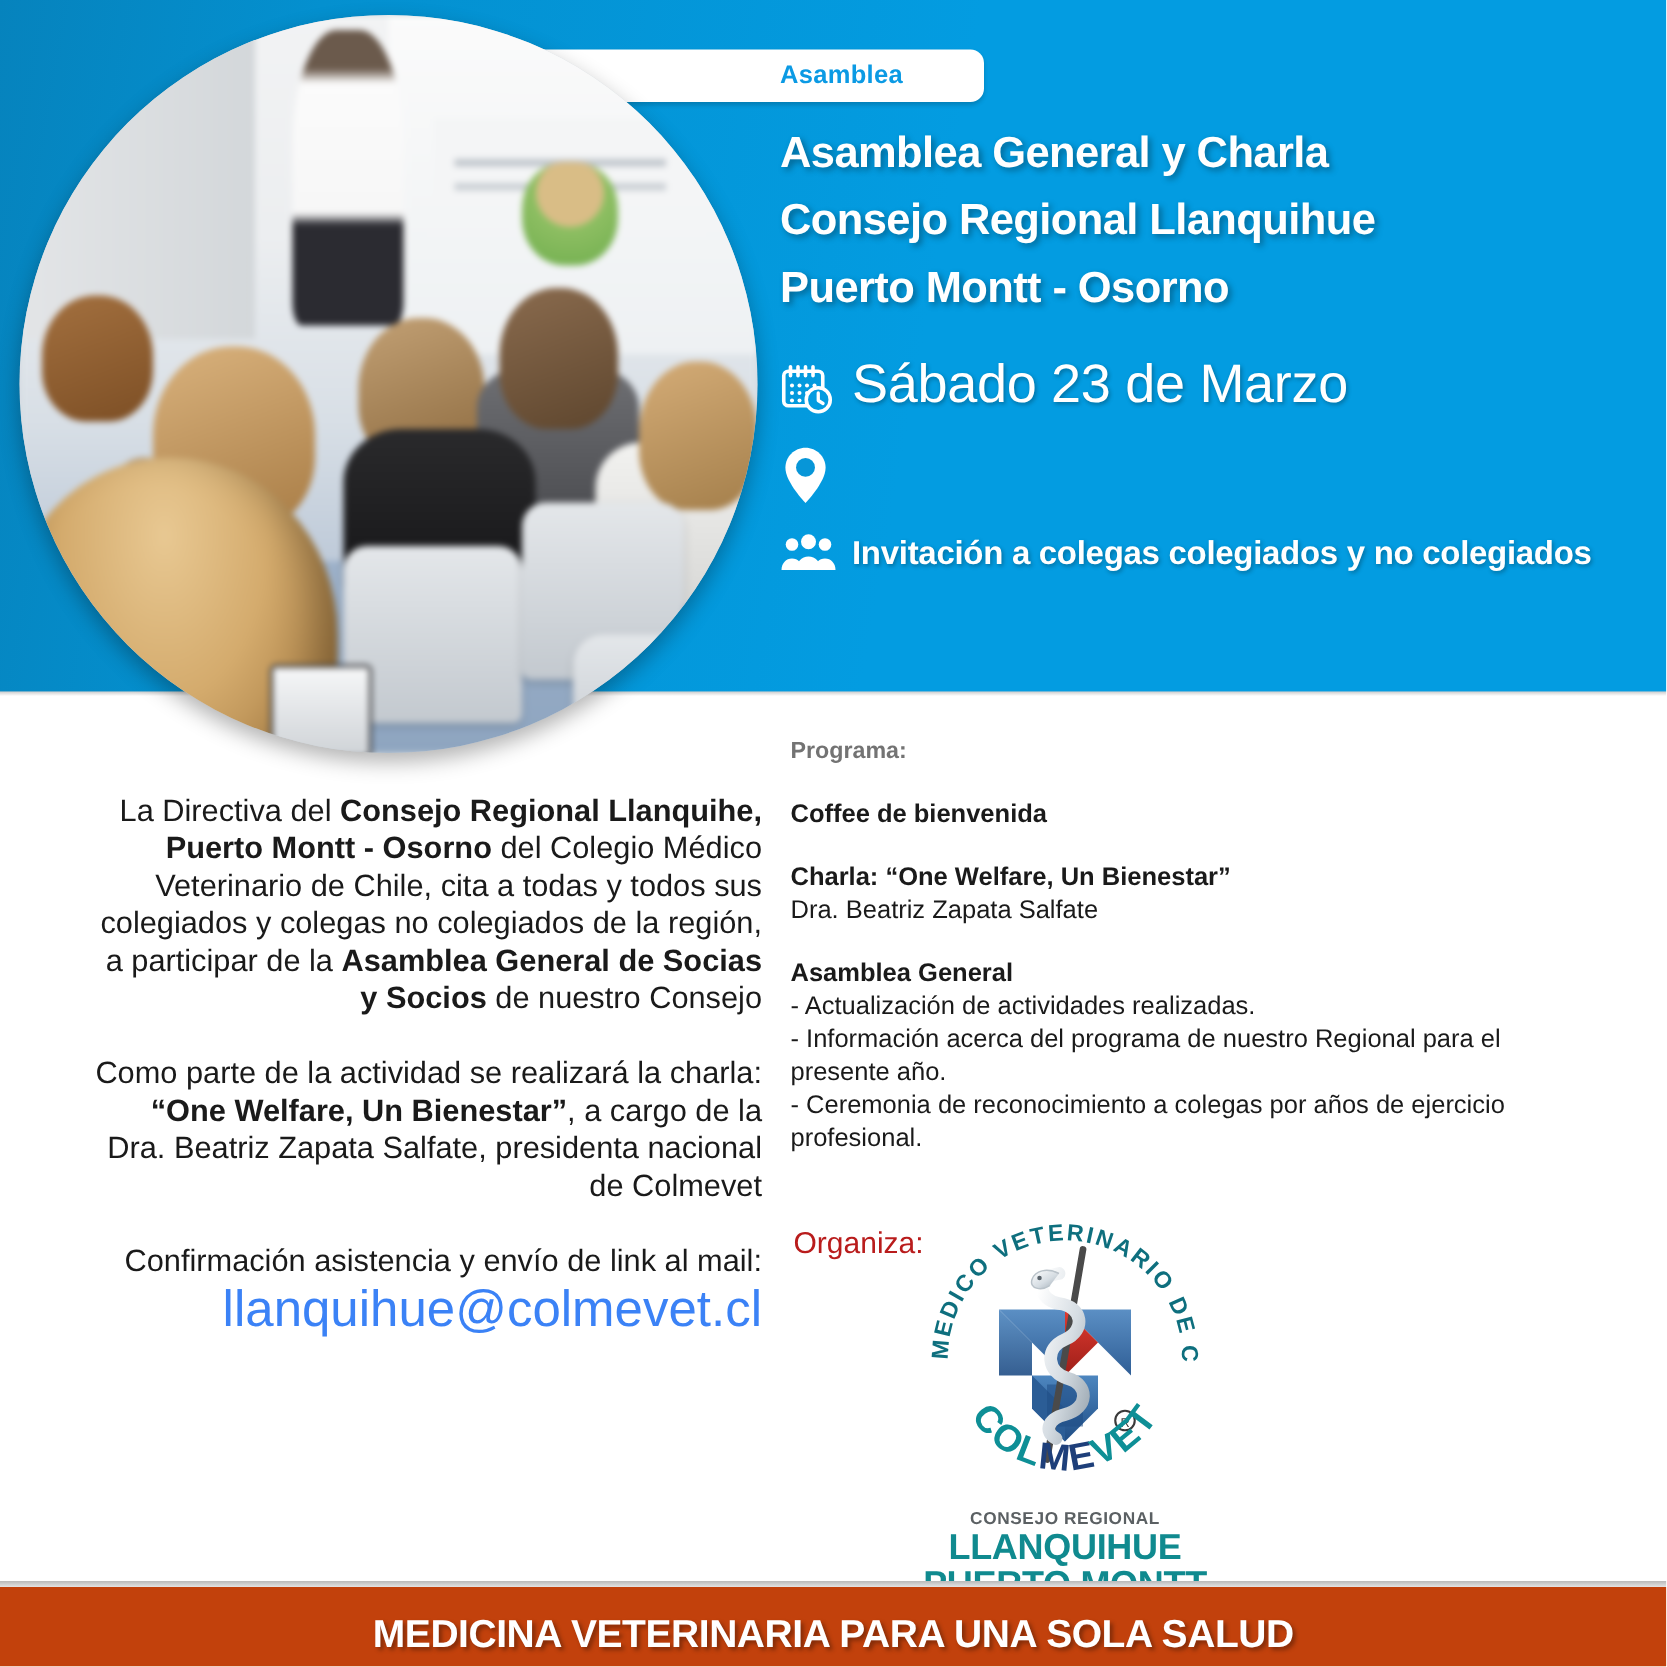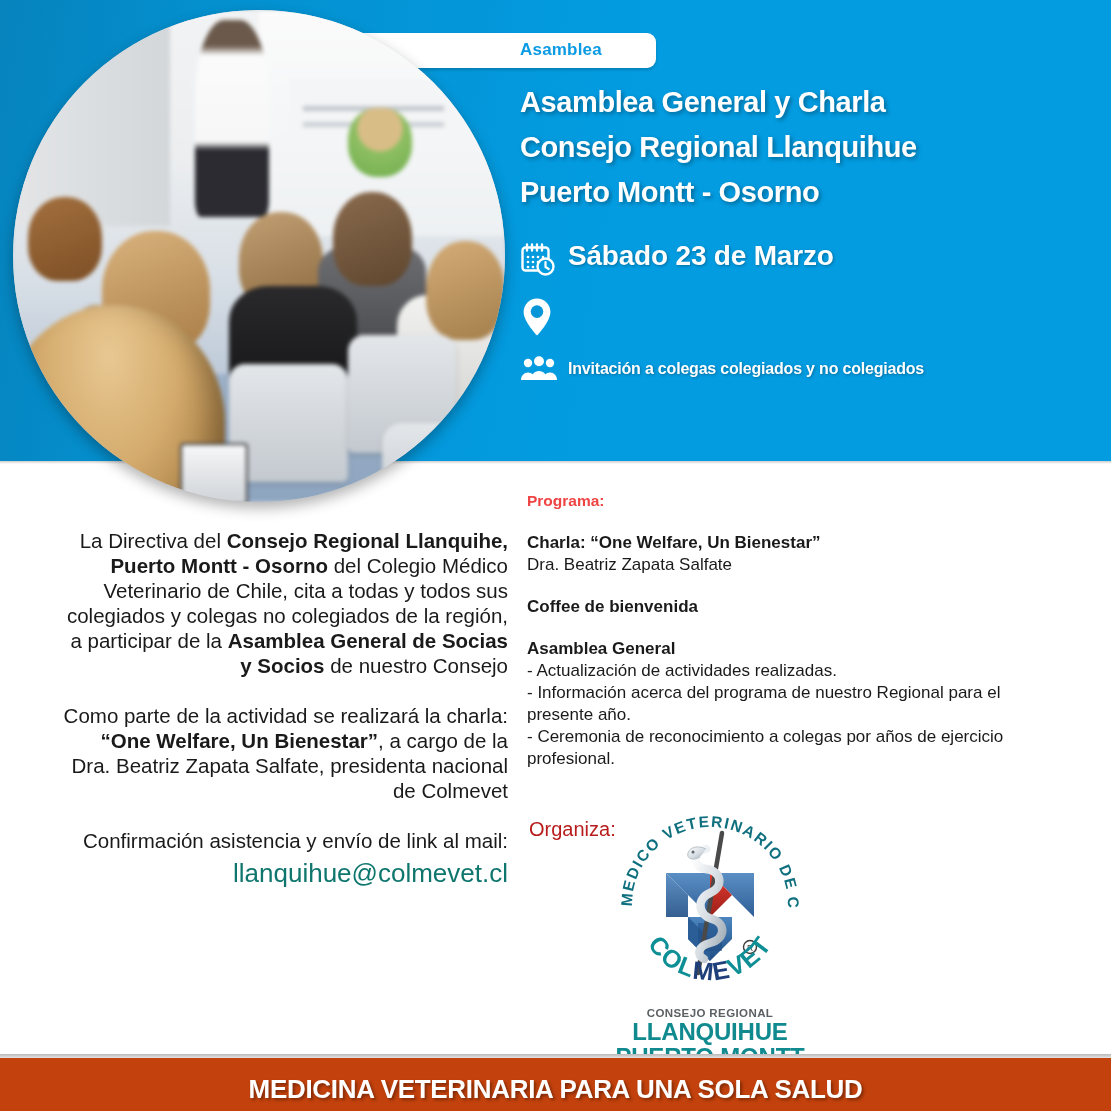--- a/index.html
+++ b/index.html
@@ -101,42 +101,42 @@
     text-shadow:2px 2px 4px rgba(0,0,0,.35);
     font-family:"Liberation Sans", sans-serif;
   }
   .title div{white-space:nowrap;}
 
   
   .info{position:absolute;left:520px;top:240px;width:590px;}
   .info-row{position:relative;display:flex;align-items:flex-start;margin-bottom:17px;}
   .info-icon{width:48px;flex:0 0 48px;display:flex;justify-content:flex-start;padding-top:2px;}
   .info-text{color:#fff;text-shadow:1px 1px 3px rgba(0,0,0,.30);}
-  .info-main{font-size:28px;font-weight:bold;line-height:31px;letter-spacing:-.2px;}
+  .info-main{font-size:36px;font-weight:normal;line-height:31px;letter-spacing:-.2px;}
   .info-sub{font-size:19px;font-weight:bold;line-height:24px;letter-spacing:-.2px;}
-  .info-single{font-size:16px;font-weight:bold;line-height:22px;padding-top:4px;letter-spacing:-.2px;}
+  .info-single{font-size:22px;font-weight:bold;line-height:22px;padding-top:4px;letter-spacing:-.2px;}
 
   
   .left-col{
     position:absolute;left:30px;top:528px;width:450px;
     text-align:right;color:#1a1a1a;
     font-size:20.5px;line-height:25px;
     font-family:"Liberation Sans", sans-serif;
     margin-left:28px;
   }
   .left-col p{margin:0 0 25px 0;}
   .left-col b{font-weight:bold;}
   .email{
-    color:#0f766e;font-size:26px;line-height:32px;display:block;margin-top:4px;
+    color:#3b82f6;font-size:34px;line-height:32px;display:block;margin-top:4px;
     text-decoration:none;
   }
 
   
   .right-col{position:absolute;left:527px;top:492px;width:540px;color:#1a1a1a;}
-  .prog-head{color:#ef4444;font-size:15.5px;font-weight:bold;margin-bottom:22px;}
+  .prog-head{color:#737373;font-size:15.5px;font-weight:bold;margin-bottom:22px;}
   .prog-b{font-size:17px;font-weight:bold;line-height:22px;}
   .prog-n{font-size:17px;line-height:22px;}
   .blk{margin-bottom:20px;}
 
   
   .organiza{position:absolute;left:529px;top:818px;font-size:20px;color:#b91c1c;}
   .logo-wrap{position:absolute;left:585px;top:805px;width:250px;text-align:center;}
   .logo-svg{display:block;margin:0 auto;}
   .logo-sub{font-size:11.5px;letter-spacing:.4px;color:#5b6063;font-weight:bold;margin-top:2px;}
   .logo-big{font-size:24px;font-weight:bold;color:#108a8f;line-height:25px;letter-spacing:-.2px;}
@@ -256,26 +256,26 @@
     <p style="margin-bottom:0;">
       <span>Confirmación asistencia y envío de link al mail:</span>
       <a class="email" href="#">llanquihue@colmevet.cl</a>
     </p>
   </div>
 
   <div class="right-col">
     <div class="prog-head">Programa:</div>
 
     <div class="blk">
+      <div class="prog-b">Coffee de bienvenida</div>
+    </div>
+
+    <div class="blk">
       <div class="prog-b">Charla: “One Welfare, Un Bienestar”</div>
       <div class="prog-n">Dra. Beatriz Zapata Salfate</div>
-    </div>
-
-    <div class="blk">
-      <div class="prog-b">Coffee de bienvenida</div>
     </div>
 
     <div class="blk">
       <div class="prog-b">Asamblea General</div>
       <div class="prog-n">- Actualización de actividades realizadas.</div>
       <div class="prog-n">- Información acerca del programa de nuestro Regional para el presente año.</div>
       <div class="prog-n">- Ceremonia de reconocimiento a colegas por años de ejercicio profesional.</div>
     </div>
   </div>
 

